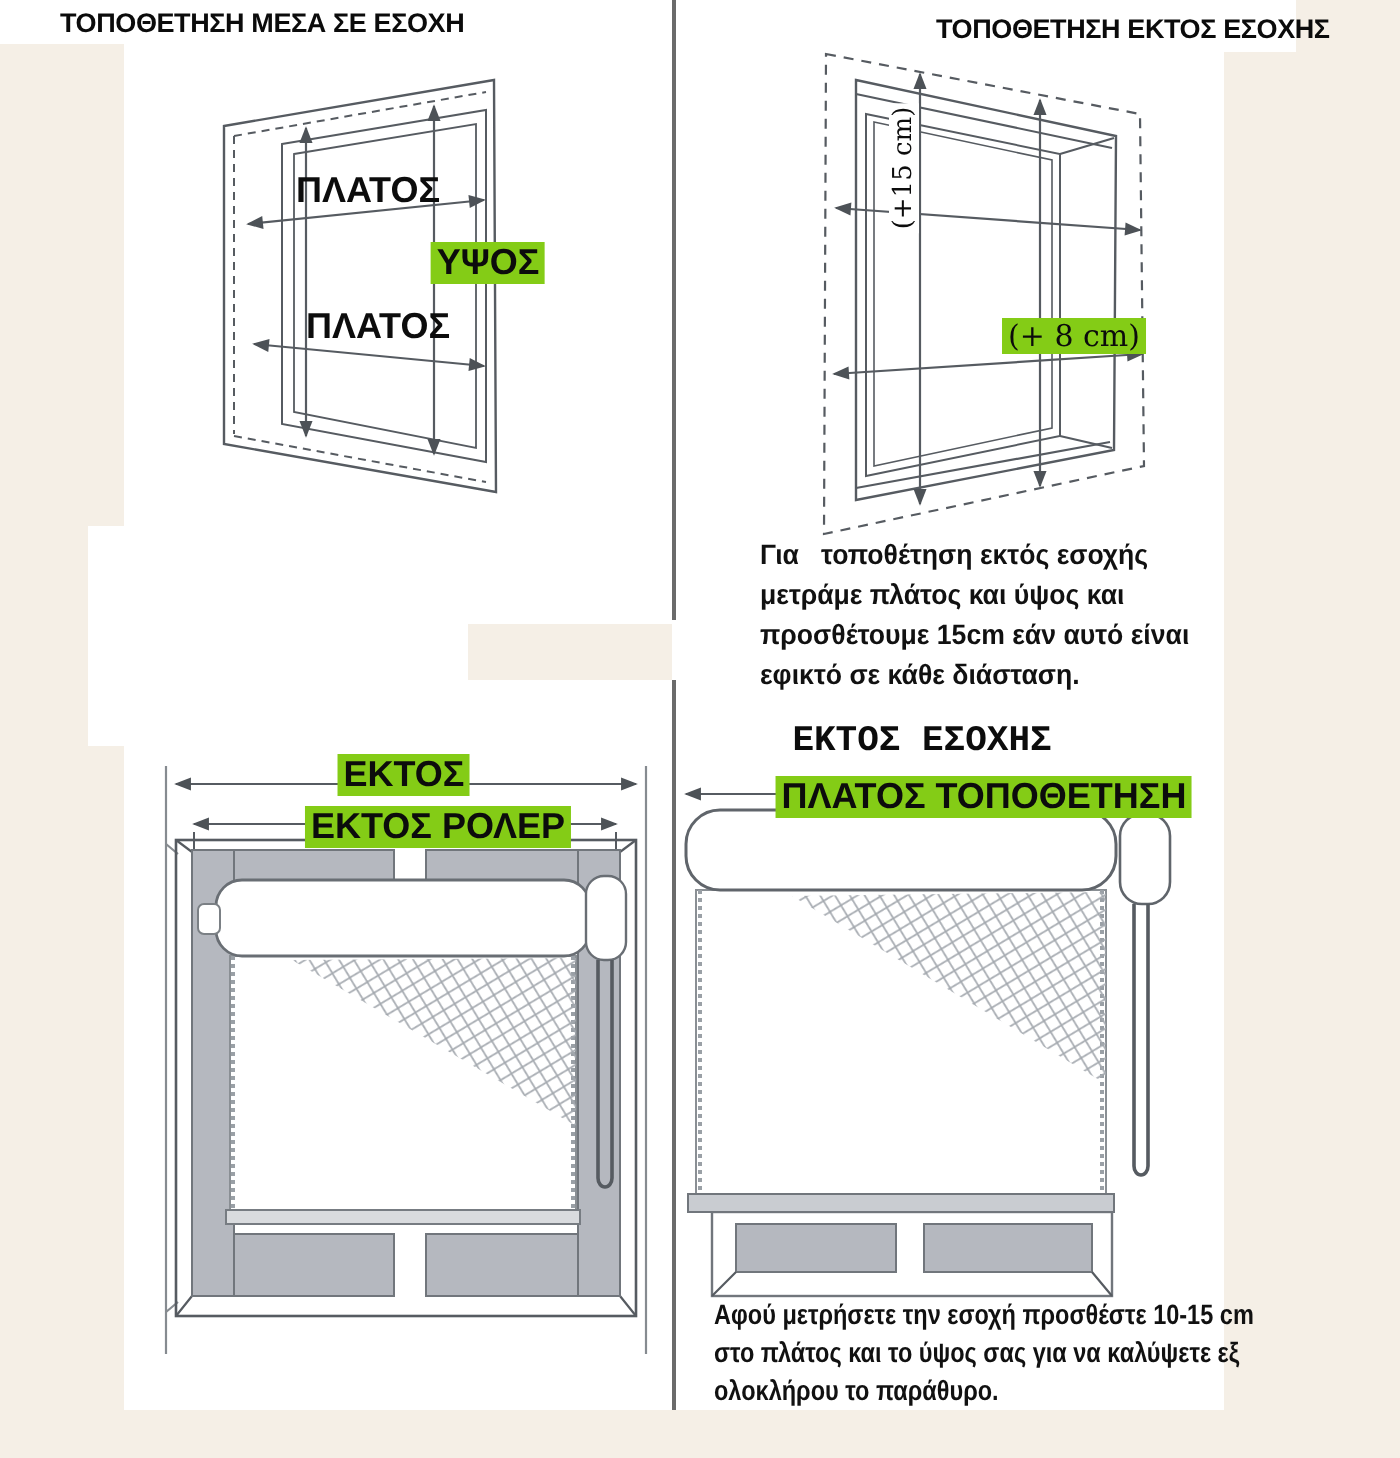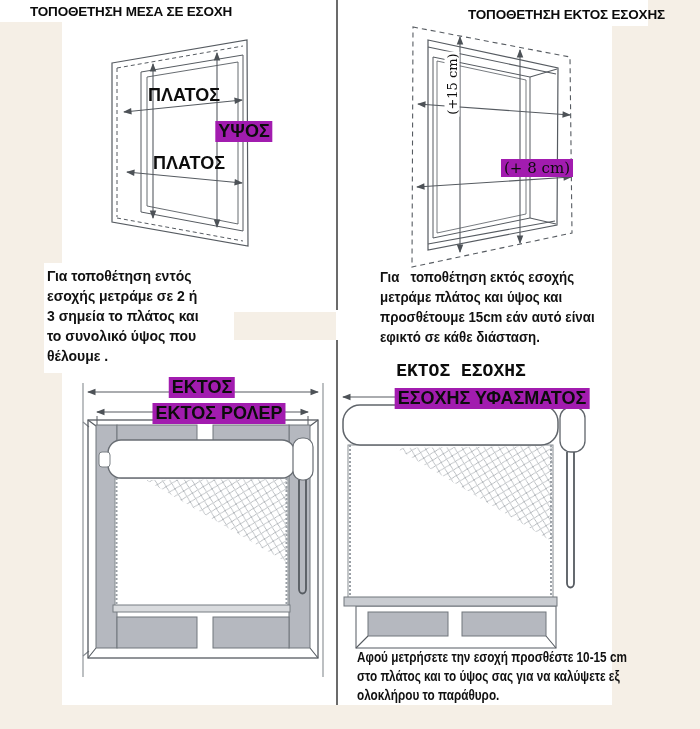--- a/index.html
+++ b/index.html
@@ -4,21 +4,21 @@
 <style>
   html,body{margin:0;padding:0;}
   body{font-family:"Liberation Sans",sans-serif;background:#ffffff;}
   #stage{position:relative;width:700px;height:729px;background:#ffffff;overflow:hidden;}
   .beige{position:absolute;background:#f5efe6;}
   .whitepatch{position:absolute;background:#ffffff;}
   .divider{position:absolute;width:2px;background:#6b6b6b;}
   svg.lines{position:absolute;left:0;top:0;pointer-events:none;}
   .title{position:absolute;font-size:13.5px;font-weight:bold;color:#0b0b0b;letter-spacing:-0.2px;white-space:nowrap;}
   .lbl{position:absolute;font-size:18px;font-weight:bold;color:#0c0c0c;white-space:nowrap;transform:translateX(-50%);}
-  .lbl.bg{background:#a21caf;padding:0 3px;text-align:right;}
+  .lbl.bg{background:#84cc16;padding:0 3px;text-align:right;}
   .serif{font-family:"DejaVu Serif",serif;font-weight:normal;font-size:15px;}
   .rot{transform:translate(-50%,-50%) rotate(-90deg);font-size:13px;background:#fff;padding:0 2px;}
   .cap{position:absolute;font-weight:bold;color:#111;font-size:14px;line-height:20px;white-space:pre;transform-origin:0 0;}
   .cap.sq95{transform:scaleX(.95);}
   .cap.sq84{transform:scaleX(.84);line-height:19px;}
 </style>
 </head>
 <body>
 
 <div id="stage">
@@ -122,27 +122,22 @@
   <div class="lbl bg" style="left:244px;top:121px;">ΥΨΟΣ</div>
   <div class="lbl" style="left:189px;top:153px;">ΠΛΑΤΟΣ</div>
 
   <div class="lbl serif rot" style="left:452px;top:84px;">(+15 cm)</div>
   <div class="lbl serif bg" style="left:537px;top:159px;">(+ 8 cm)</div>
 
   <div class="lbl bg" style="left:202px;top:377px;">ΕΚΤΟΣ</div>
   <div class="lbl bg" style="left:219px;top:403px;">ΕΚΤΟΣ ΡΟΛΕΡ</div>
 
   <div class="lbl" style="left:461px;top:361px;font-family:Liberation Mono, monospace;">ΕΚΤΟΣ ΕΣΟΧΗΣ</div>
-  <div class="lbl bg" style="left:492px;top:388px;">ΕΣΟΧΗΣ ΥΦΑΣΜΑΤΟΣ</div>
+  <div class="lbl bg" style="left:492px;top:388px;">ΠΛΑΤΟΣ ΤΟΠΟΘΕΤΗΣΗ</div>
 
-  <div class="cap" style="left:47px;top:266px;">Για τοποθέτηση εντός
-εσοχής μετράμε σε 2 ή
-3 σημεία το πλάτος και
-το συνολικό ύψος που
-θέλουμε .</div>
   <div class="cap sq95" style="left:380px;top:267px;">Για   τοποθέτηση εκτός εσοχής
 μετράμε πλάτος και ύψος και
 προσθέτουμε 15cm εάν αυτό είναι
 εφικτό σε κάθε διάσταση.</div>
   <div class="cap sq84" style="left:357px;top:648px;">Αφού μετρήσετε την εσοχή προσθέστε 10-15 cm
 στο πλάτος και το ύψος σας για να καλύψετε εξ
 ολοκλήρου το παράθυρο.</div>
 
 </div>
 

